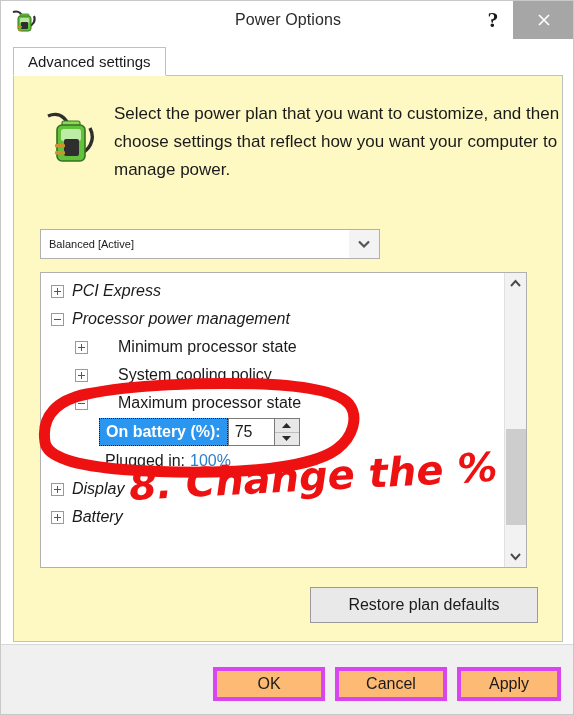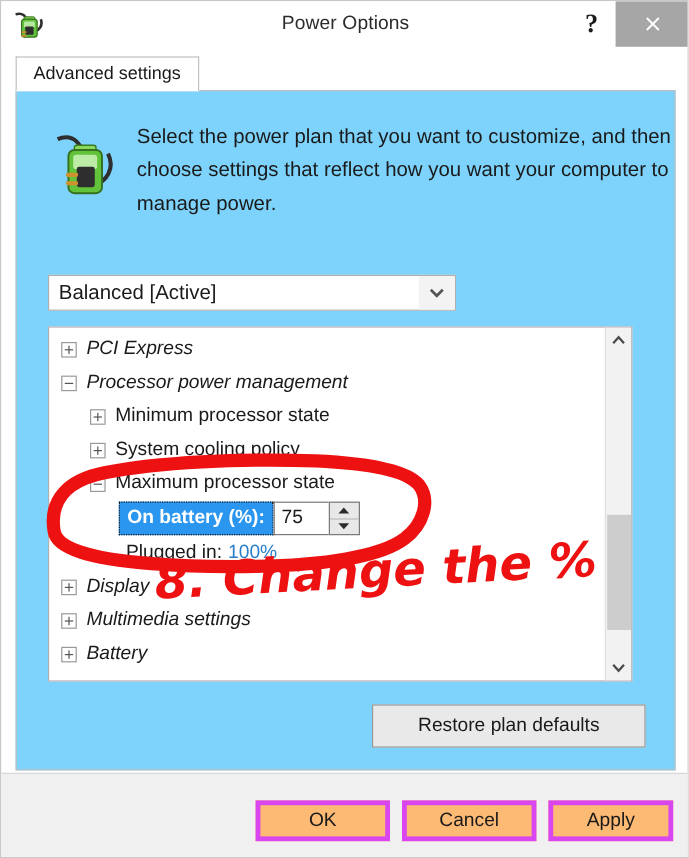--- a/index.html
+++ b/index.html
@@ -72,21 +72,21 @@
     border: 1px solid #c0c0c0;
     border-bottom: 1px solid #ffffff;
     cursor: pointer;
     z-index: 3;
   }
 
   
   .panel {
     position: absolute; left: 12px; top: 74px;
     width: 550px; height: 567px;
-    background: #7dd3fc;
+    background: #fef9c3;
     border: 1px solid #c0c0c0;
   }
 
   
   .blurb {
     position: absolute; left: 28px; top: 24px;
     width: 500px;
   }
   .battery-icon {
     position: absolute; left: 0px; top: 6px;
@@ -118,21 +118,21 @@
     position: absolute; left: 26px; top: 153px;
     width: 340px; height: 30px;
     background: #ffffff;
     border: 1px solid #b0b0b0;
     display: flex; align-items: center;
     cursor: pointer;
   }
   .combo-value {
     flex: 1;
     padding-left: 8px;
-    font-size: 17px;
+    font-size: 11px;
     color: #1a1a1a;
   }
   .combo-arrow {
     width: 30px; height: 28px;
     display: flex; align-items: center; justify-content: center;
     background: #f3f3f3;
   }
 
   
   .treebox {
@@ -150,21 +150,21 @@
   .trow {
     position: relative;
     height: 28px;
     display: flex; align-items: center;
     font-size: 16px;
     color: #1a1a1a;
     cursor: pointer;
     white-space: nowrap;
   }
   .trow.lvl1 { padding-left: 10px; font-style: italic; }
-  .trow.lvl2 { padding-left: 34px; }
+  .trow.lvl2 { padding-left: 34px; gap: 22px; }
 
   .expander {
     width: 13px; height: 13px;
     border: 1px solid #9a9a9a;
     background: #ffffff;
     margin-right: 8px;
     position: relative;
     flex: 0 0 auto;
     cursor: pointer;
   }
@@ -417,24 +417,20 @@
         <div class="plugged-row">
           <span>Plugged in:</span>
           <span class="plugged-val">100%</span>
         </div>
 
         <div class="trow lvl1">
           <span class="expander plus"></span>
           <span>Display</span>
         </div>
 
-        <div class="trow lvl1">
-          <span class="expander plus"></span>
-          <span>Multimedia settings</span>
-        </div>
 
         <div class="trow lvl1">
           <span class="expander plus"></span>
           <span>Battery</span>
         </div>
 
       </div>
 
       <div class="scrollbar">
         <span class="sb-arrow sb-up">

